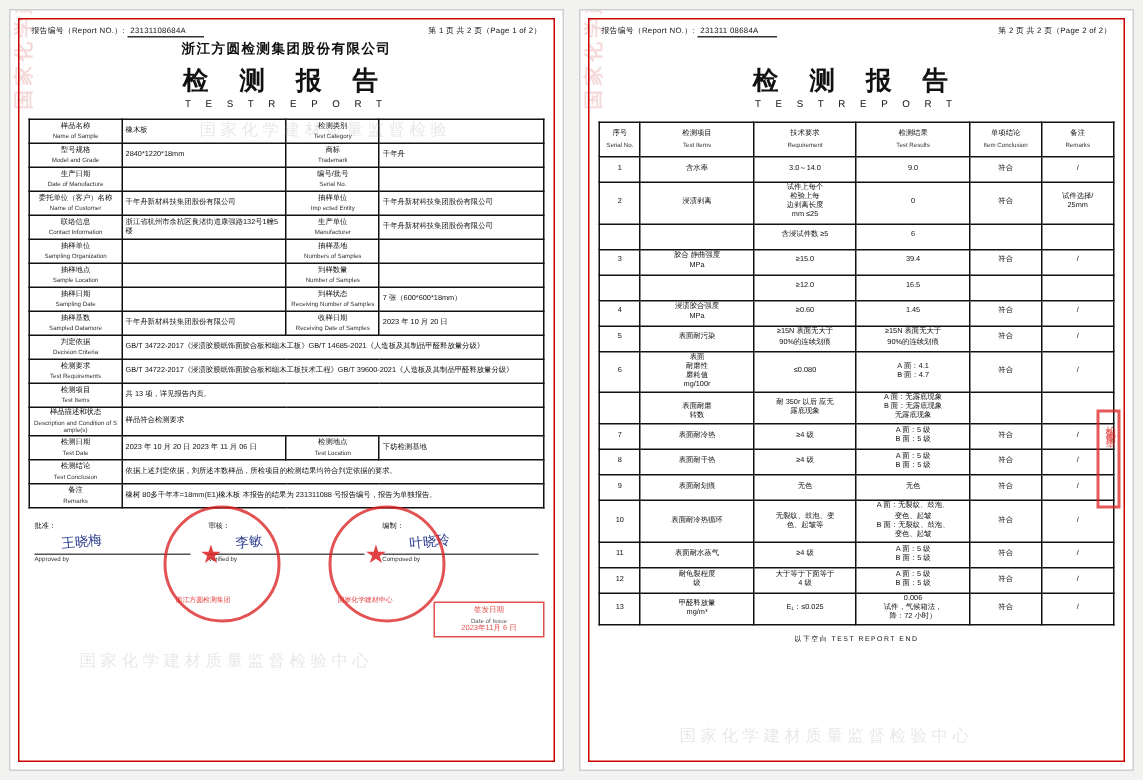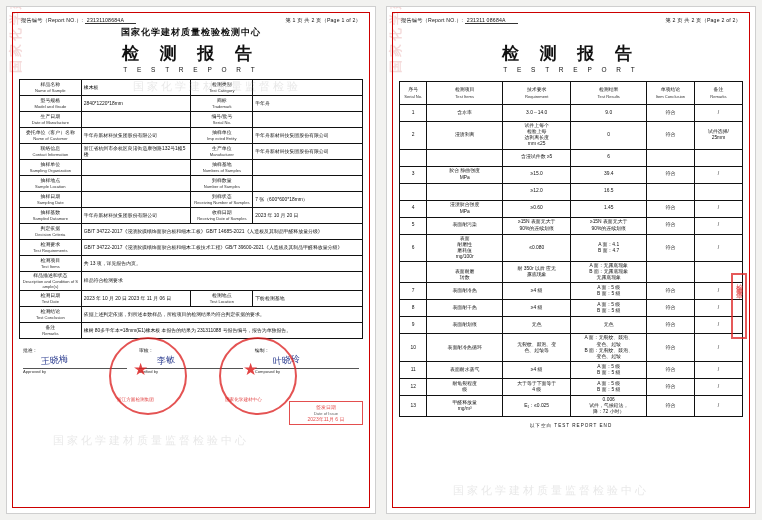--- a/index.html
+++ b/index.html
@@ -114,21 +114,21 @@
   <div class="inner">
 
     <div class="hdrline">
       <span>
         <span>报告编号（Report NO.）:</span>
         <span class="u">23131108684A</span>
       </span>
       <span>第 1 页 共 2 页（Page 1 of 2）</span>
     </div>
 
-    <div class="org2">国家化学建材质量检验检测中心</div>
+    <div class="org">浙江方圆检测集团股份有限公司</div>
     <div class="title">检 测 报 告</div>
     <div class="title-en">T E S T     R E P O R T</div>
 
     <table class="tbl-left">
       <colgroup>
           <col style="width:18%">
           <col style="width:32%">
           <col style="width:18%">
           <col style="width:32%">
         </colgroup>

